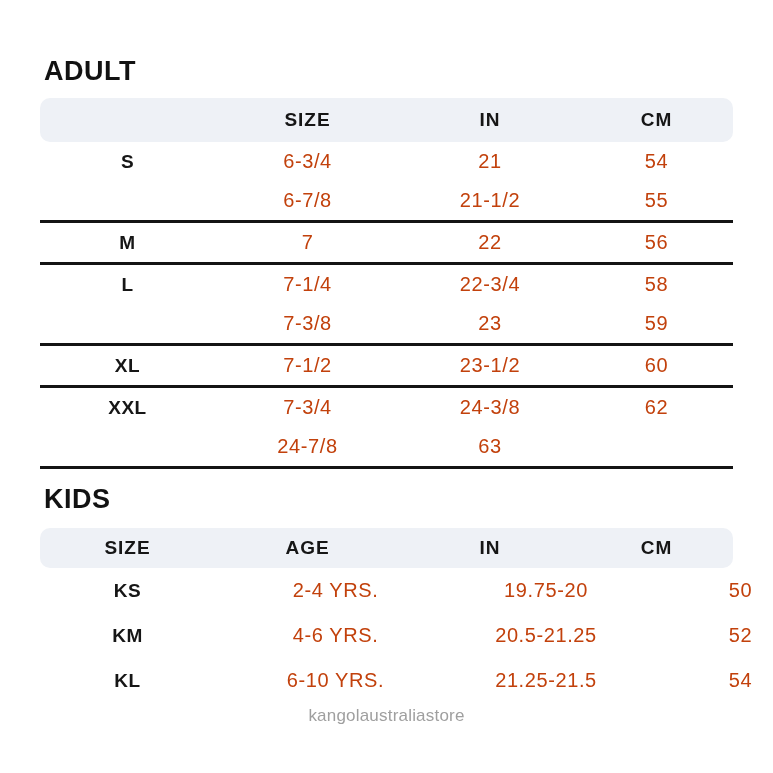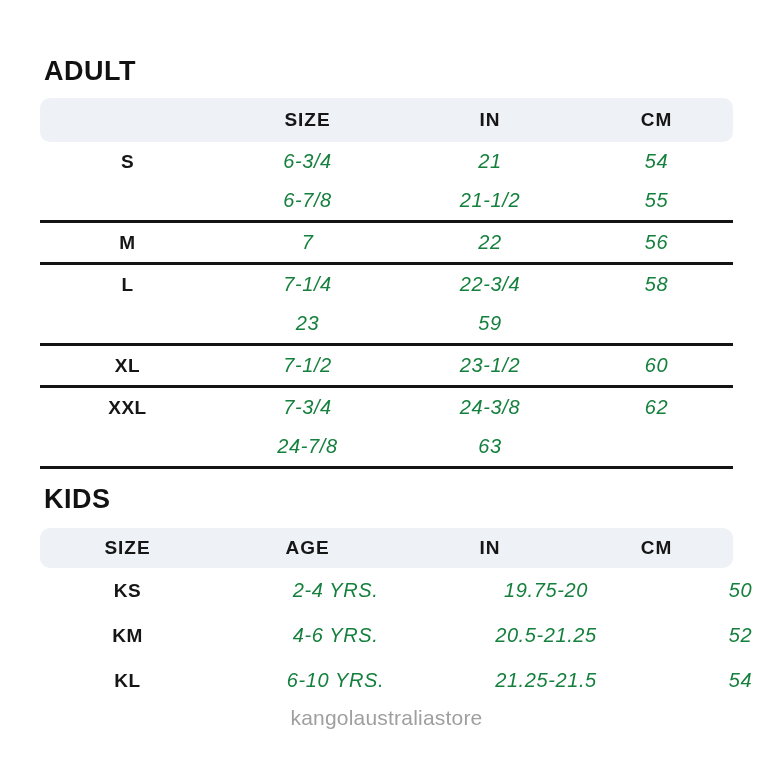--- a/index.html
+++ b/index.html
@@ -60,30 +60,29 @@
 
   .cell.label {
     font-weight: 700;
     font-size: 19px;
     letter-spacing: 0.5px;
     color: #161616;
   }
   .cell.val {
     font-size: 20px;
     font-weight: 400;
-    color: #15803d;
+    color: #c2410c;
     letter-spacing: 0.6px;
-    font-style: italic;
   }
 
   .watermark {
     margin-top: 3px;
     width: 693px;
     text-align: center;
-    font-size: 21px;
+    font-size: 17px;
     color: #9f9f9f;
     letter-spacing: 0.2px;
   }
 </style>
 </head>
 <body>
 
 <div class="content">
 
   <h2 class="section-heading">ADULT</h2>
@@ -120,20 +119,21 @@
         </div>
         <div class="group">
           <div class="row">
             <div class="cell label">L</div>
             <div class="cell val">7-1/4</div>
             <div class="cell val">22-3/4</div>
             <div class="cell val">58</div>
           </div>
           <div class="row">
             <div class="cell label"></div>
+            <div class="cell val">7-3/8</div>
             <div class="cell val">23</div>
             <div class="cell val">59</div>
           </div>
         </div>
         <div class="group">
           <div class="row">
             <div class="cell label">XL</div>
             <div class="cell val">7-1/2</div>
             <div class="cell val">23-1/2</div>
             <div class="cell val">60</div>

